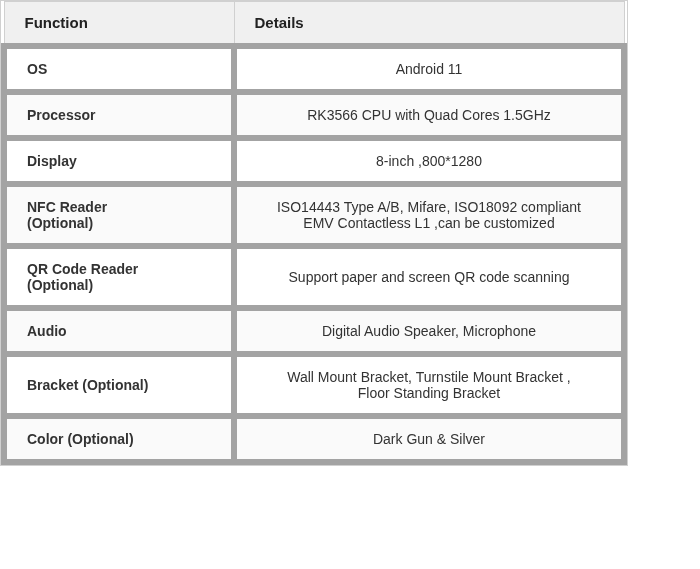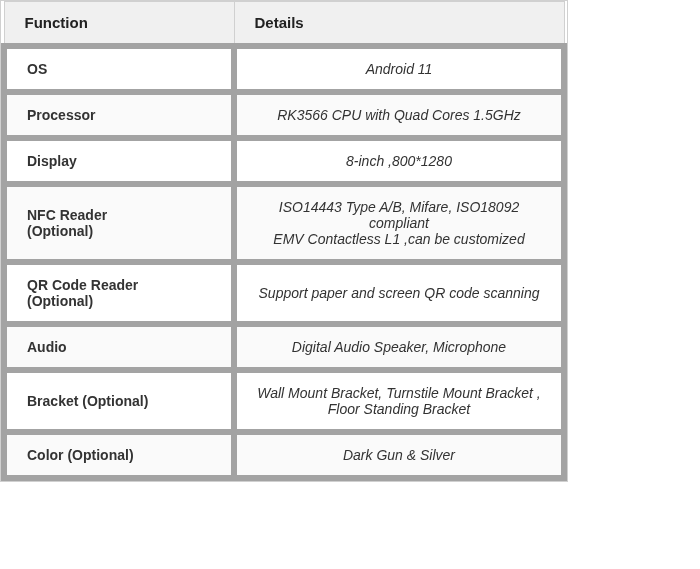--- a/index.html
+++ b/index.html
@@ -7,21 +7,21 @@
       margin: 0;
       padding: 0;
     }
     body {
       font-family: Arial, sans-serif;
       font-size: 14px;
       background: #fff;
       width: 700px;
     }
     .table-container {
-      width: 568px;
+      width: 628px;
       border-collapse: collapse;
       border: 1px solid #d0d0d0;
     }
     table {
       width: 100%;
       border-collapse: collapse;
     }
     thead tr th {
       background-color: #f0f0f0;
       border: 1px solid #d0d0d0;
@@ -44,21 +44,20 @@
       color: #333;
     }
     tbody tr td:first-child {
       font-weight: bold;
       width: 230px;
       background: #fff;
     }
     tbody tr td:last-child {
       text-align: center;
       background: #fff;
-      font-style: italic;
     }
     tbody tr:nth-child(even) td {
       background: #fafafa;
     }
     tbody tr:nth-child(even) td:first-child {
       background: #fafafa;
     }
   </style>
 </head>
 <body>

